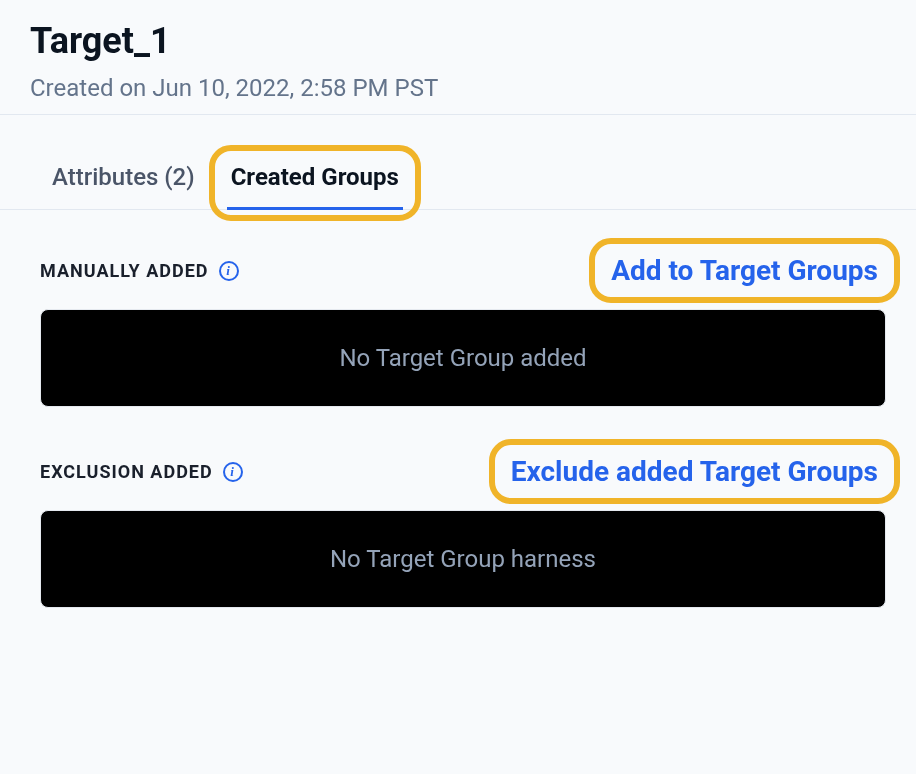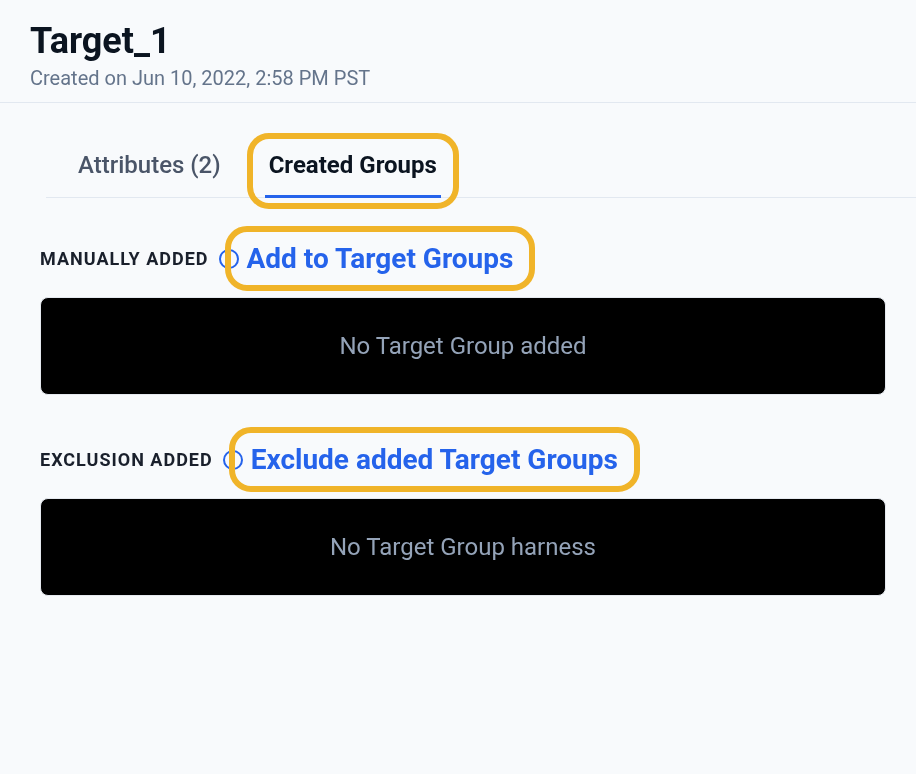--- a/index.html
+++ b/index.html
@@ -14,21 +14,21 @@
       color: #1a202c;
     }
     .header {
       padding: 20px 30px 12px 30px;
       border-bottom: 1px solid #e2e8f0;
     }
     .title-row {
       display: flex;
       align-items: center;
       gap: 4px;
-      margin-bottom: 4px;
+      margin-bottom: 12px;
     }
     .page-title {
       font-size: 36px;
       font-weight: 700;
       color: #0b1420;
     }
     .id-badge {
       display: flex;
       align-items: center;
       gap: 8px;
@@ -40,30 +40,29 @@
       background: #ffffff00;
     }
     .copy-icon {
       width: 18px;
       height: 18px;
       stroke: #64748b;
       fill: none;
       stroke-width: 1.8;
     }
     .created-on {
-      font-size: 20px;
+      font-size: 24px;
       color: #64748b;
       font-weight: 400;
     }
     .tabs {
       display: flex;
-      gap: 40px;
-      padding: 40px 48px 0 28px;
+      gap: 28px;
+      padding: 40px 48px 0 48px;
       border-bottom: 1px solid #e2e8f0;
-      margin-left: 46px;
     }
     .tab {
       font-size: 24px;
       font-weight: 500;
       color: #4a5568;
       padding: 8px 4px 16px 4px;
       cursor: pointer;
       position: relative;
     }
     .tab.active {
@@ -86,20 +85,21 @@
     }
     .content {
       padding: 40px 30px 40px 40px;
     }
     .section {
       margin-bottom: 44px;
     }
     .section-header {
       display: flex;
       align-items: center;
+      justify-content: space-between;
       margin-bottom: 18px;
     }
     .section-label {
       display: flex;
       align-items: center;
       gap: 10px;
       font-size: 18px;
       font-weight: 700;
       color: #1a202c;
       letter-spacing: 1px;

